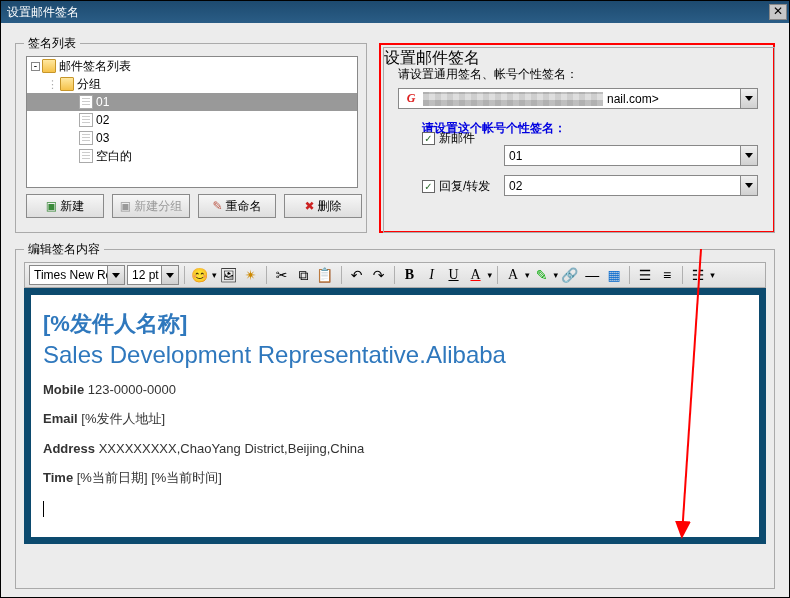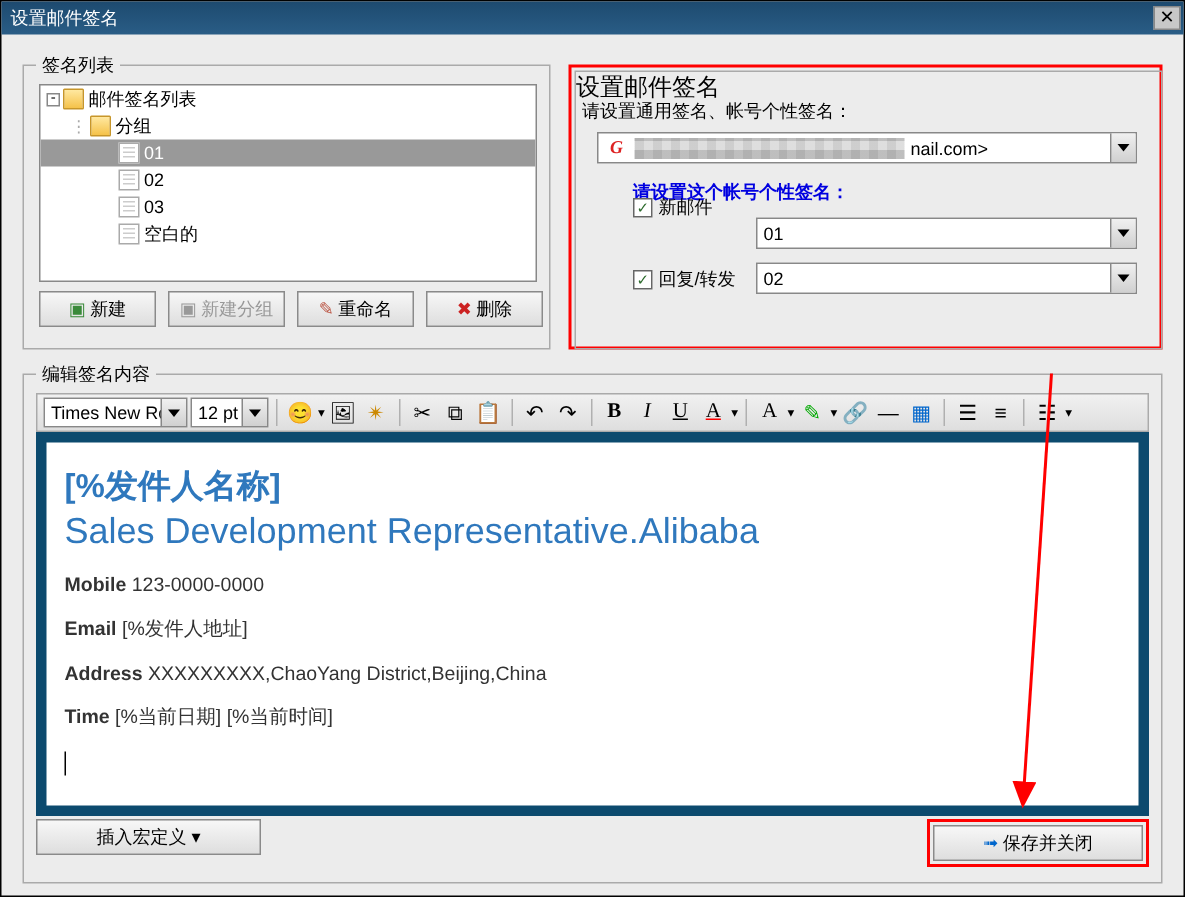--- a/index.html
+++ b/index.html
@@ -120,21 +120,21 @@
         <div class="btn">
             <span style="color:#c22">✖</span>
             <span>删除</span>
           </div>
       </div>
     </div>
 
     <div class="red-box">
       <div class="sig-set">
         <div class="legend">设置邮件签名</div>
-        <div class="txt" style="left:4px;top:18px">请设置通用签名、帐号个性签名：</div>
+        <div class="txt" style="left:14px;top:18px">请设置通用签名、帐号个性签名：</div>
         <div class="combo" style="left:14px;top:40px;width:360px">
           <span class="g-logo">G</span>
           <span class="pixelate" style="display:inline-block;width:180px;height:14px;margin:0 4px"></span>
           <span>nail.com&gt;</span>
           <div class="arrow"></div>
         </div>
         <div class="txt" style="left:38px;top:72px;color:#0000e0;font-weight:bold">请设置这个帐号个性签名：</div>
 
         <div class="txt" style="left:38px;top:82px;display:flex;align-items:center">
           <span class="check"></span>
@@ -205,31 +205,20 @@
       <div class="editor">
         <h2>[%发件人名称]</h2>
         <div class="sub">Sales Development Representative.Alibaba</div>
         <div class="line"><b>Mobile</b> <span>123-0000-0000</span></div>
         <div class="line"><b>Email</b> <span>[%发件人地址]</span></div>
         <div class="line"><b>Address</b> <span>XXXXXXXXX,ChaoYang District,Beijing,China</span></div>
         <div class="line"><b>Time</b> <span>[%当前日期] [%当前时间]</span></div>
         <div class="line"><span class="cursor"></span></div>
       </div>
 
-      <div class="bottom-row">
-        <div class="btn insert-macro">
-            <span>插入宏定义 ▾</span>
-          </div>
-        <div class="save-close-wrap">
-          <div class="btn save-close">
-              <span style="color:#06c">➟</span>
-              <span>保存并关闭</span>
-            </div>
-        </div>
-      </div>
     </div>
 
     <svg class="red-arrow" style="left:0;top:0" width="790" height="576">
       <defs>
           <marker id="ah" markerWidth="10" markerHeight="10" refX="7" refY="4" orient="auto">
             <path d="M0,0 L9,4 L0,8 Z" fill="red"></path>
           </marker>
         </defs>
       <line x1="700" y1="226" x2="681" y2="512" stroke="red" stroke-width="2" marker-end="url(#ah)"></line>
     </svg>

